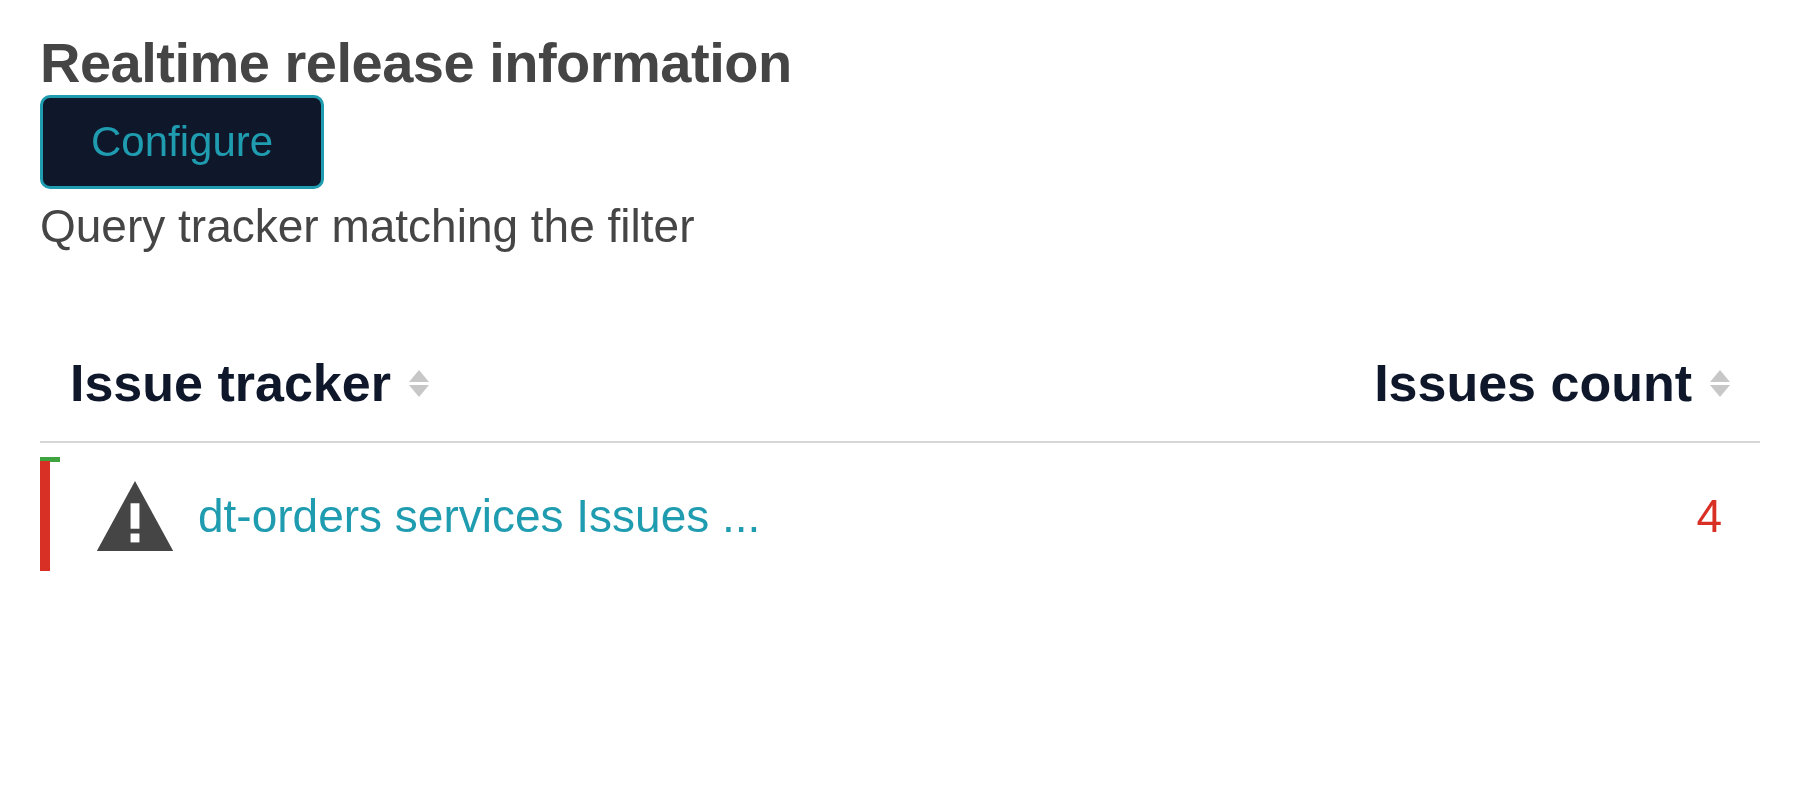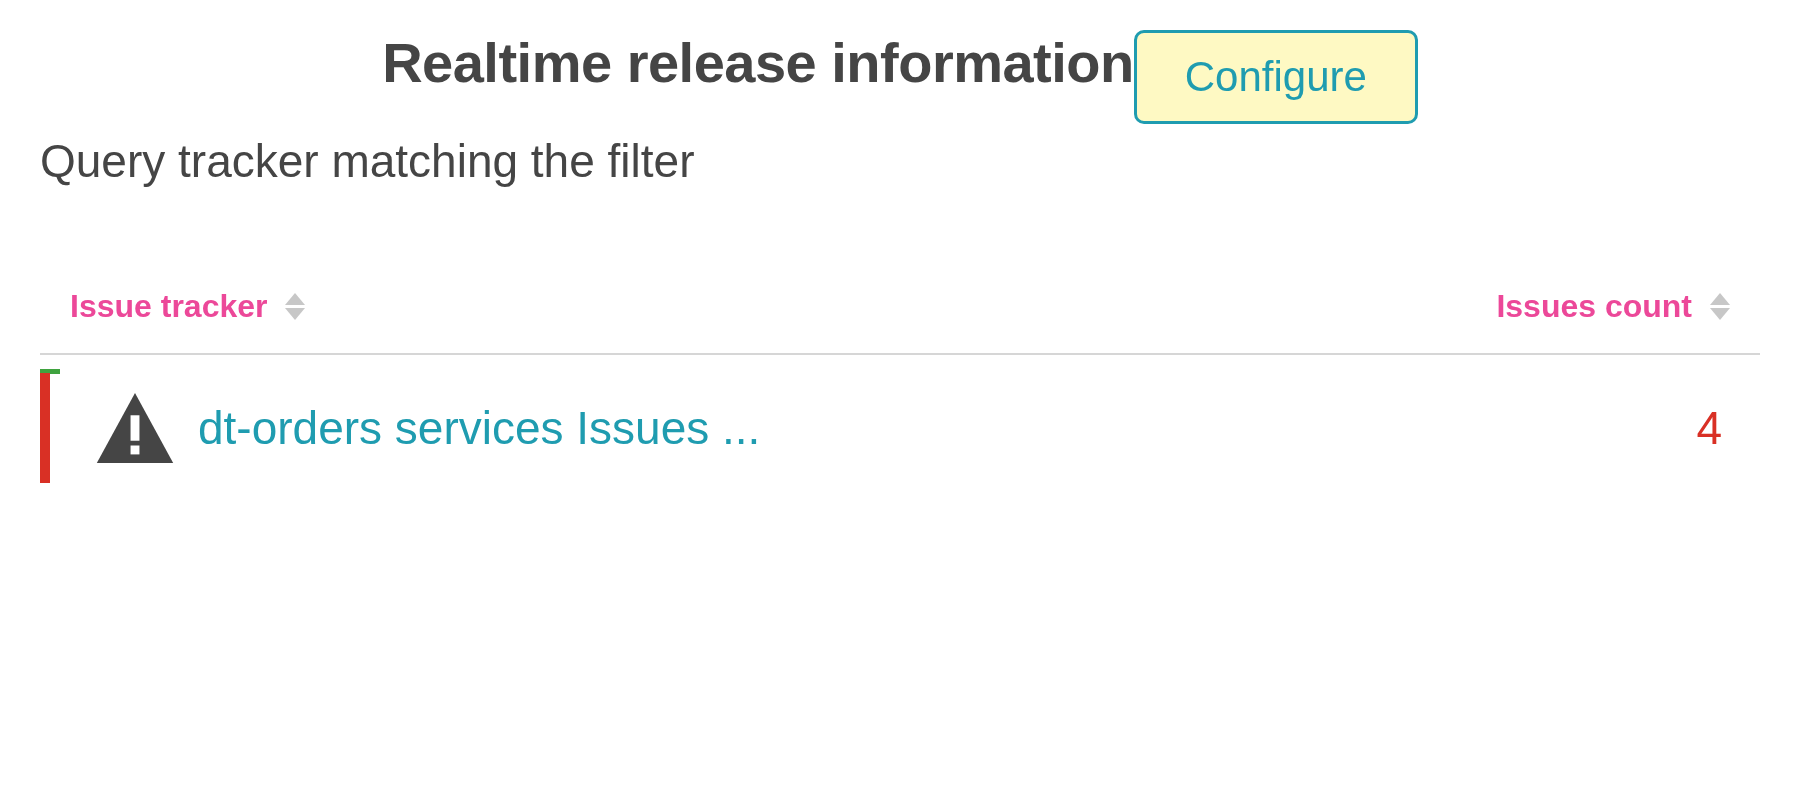--- a/index.html
+++ b/index.html
@@ -8,31 +8,32 @@
       background: #ffffff;
       padding: 30px 40px;
       width: 1800px;
       height: 798px;
     }
     .header-row {
       display: flex;
       align-items: flex-start;
       justify-content: center;
       margin-bottom: 10px;
+      flex-direction: column;
     }
     .title {
       font-size: 56px;
       font-weight: 700;
       color: #454545;
       letter-spacing: -0.5px;
     }
     .configure-btn {
       font-size: 42px;
       color: #1f9cb0;
-      background: #fef9c3;
+      background: #0f172a;
       border: 3px solid #1f9cb0;
       border-radius: 10px;
       padding: 20px 48px;
       cursor: pointer;
       font-family: inherit;
     }
     .subtitle {
       font-size: 46px;
       font-weight: 400;
       color: #454545;
@@ -45,23 +46,23 @@
       padding: 0 30px 28px 30px;
       border-bottom: 2px solid #d6d6d6;
     }
     .col-head {
       display: flex;
       align-items: center;
       gap: 18px;
       cursor: pointer;
     }
     .col-head-label {
-      font-size: 32px;
+      font-size: 52px;
       font-weight: 600;
-      color: #ec4899;
+      color: #0f172a;
     }
     .sort-icon {
       display: flex;
       flex-direction: column;
       gap: 3px;
     }
     .sort-icon .tri-up {
       width: 0; height: 0;
       border-left: 10px solid transparent;
       border-right: 10px solid transparent;

